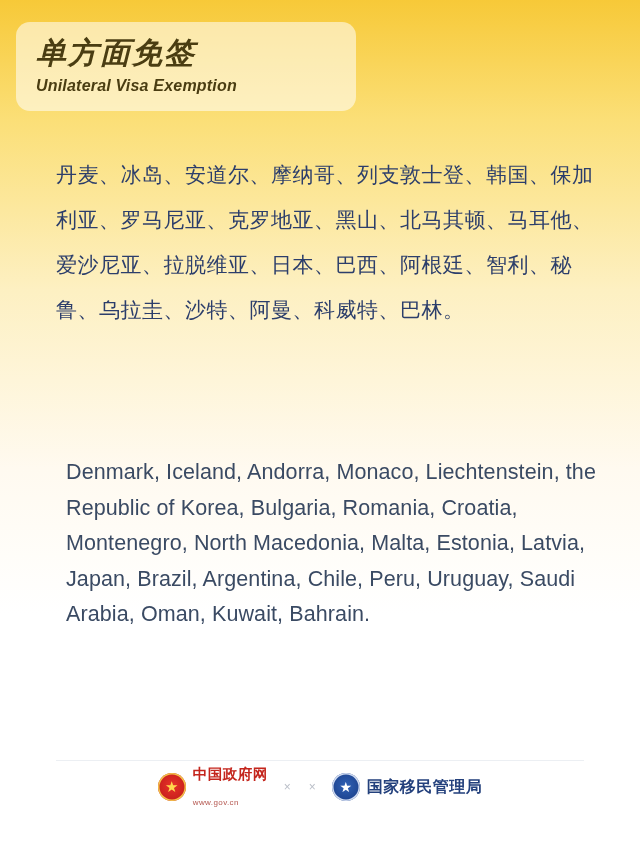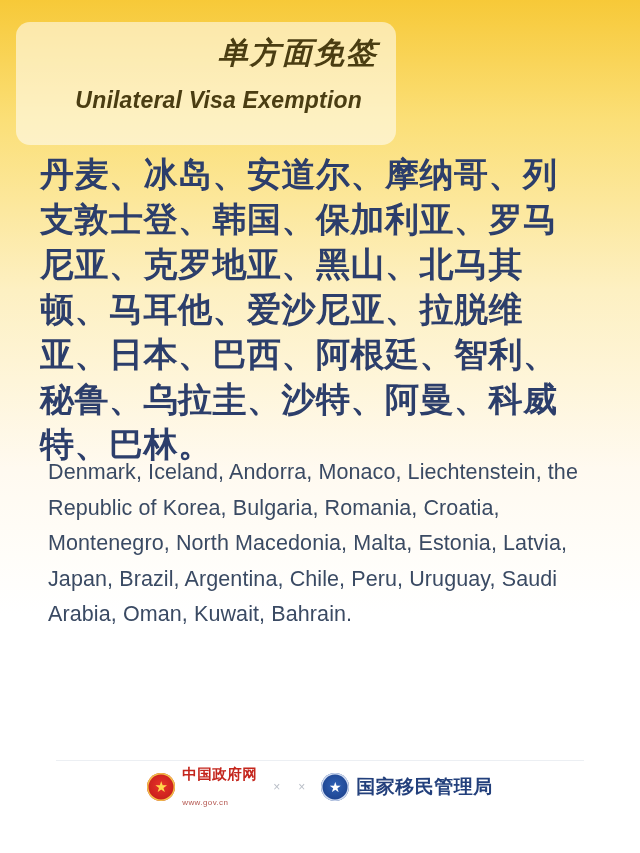--- a/index.html
+++ b/index.html
@@ -18,62 +18,61 @@
     width: 640px;
     height: 853px;
     box-sizing: border-box;
     background: linear-gradient(180deg, #f7c938 0%, #fbdf77 14%, #fdf0c2 34%, #fffaf0 55%, #ffffff 72%, #ffffff 100%);
     padding: 0;
   }
   .header-badge {
     position: absolute;
     left: 16px;
     top: 22px;
-    width: 380px;
+    width: 340px;
     padding: 14px 18px 16px 20px;
     box-sizing: border-box;
     background: rgba(255,255,255,0.55);
     border-radius: 14px;
-    text-align: right;
   }
   .title-cn {
     font-family: "Liberation Sans", sans-serif;
     font-size: 30px;
     font-weight: bold;
     font-style: italic;
     color: #4a3d12;
     letter-spacing: 2px;
     line-height: 1.15;
     margin: 0 0 6px 0;
   }
   .title-en {
     font-family: "Liberation Sans", sans-serif;
-    font-size: 23px;
+    font-size: 16px;
     font-weight: bold;
     font-style: italic;
     color: #4a3d12;
     letter-spacing: 0.2px;
     line-height: 1.15;
-    margin: 16px;
+    margin: 0;
   }
   .body-cn {
     position: absolute;
-    left: 40px;
+    left: 56px;
     top: 152px;
     width: 540px;
-    font-size: 34px;
-    font-weight: bold;
+    font-size: 21px;
+    font-weight: normal;
     color: #2c3e6b;
     line-height: 45px;
     letter-spacing: 0.5px;
     word-break: break-all;
   }
   .body-en {
     position: absolute;
-    left: 48px;
+    left: 66px;
     top: 455px;
     width: 556px;
     font-size: 21.5px;
     color: #3a4a63;
     line-height: 35.5px;
     letter-spacing: 0.1px;
   }
   .footer {
     position: absolute;
     left: 0;
@@ -157,21 +156,21 @@
   }
   .brand-cal {
     font-family: "Liberation Serif", serif;
     font-size: 19px;
     color: #2b2b2b;
     font-style: italic;
     font-weight: bold;
     letter-spacing: 1px;
   }
   .brand-blue-text {
-    font-size: 19px;
+    font-size: 16px;
     color: #23407c;
     font-weight: bold;
     letter-spacing: 0.5px;
   }
   .x-mark {
     font-size: 12px;
     color: #b9bec7;
     padding: 0 2px;
   }
 </style>

